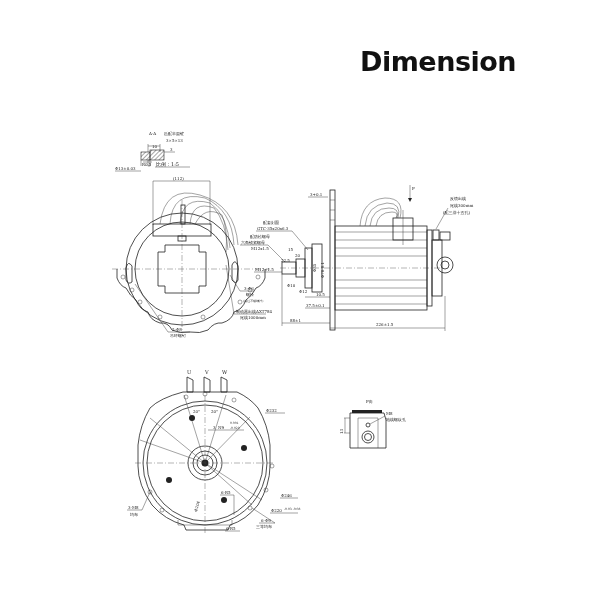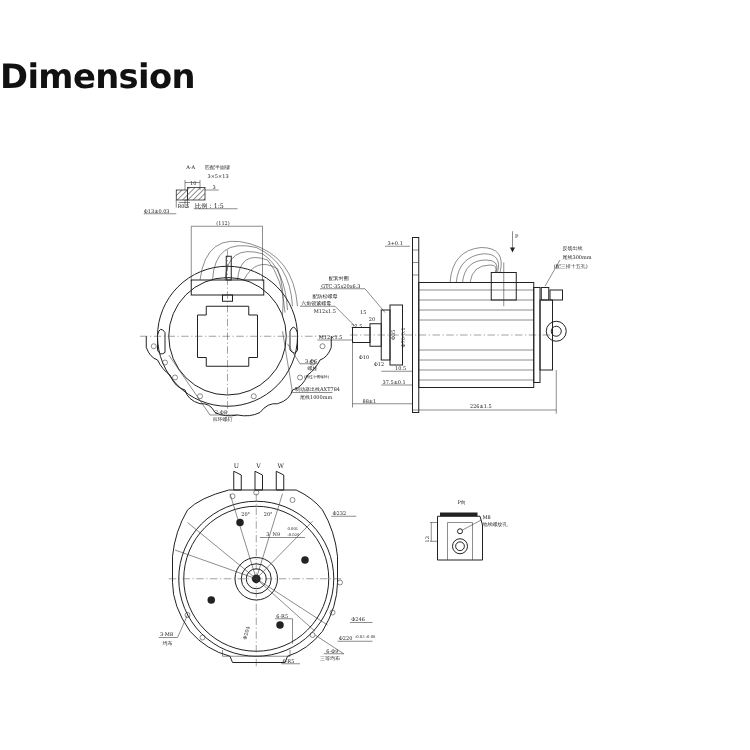--- a/index.html
+++ b/index.html
@@ -1,17 +1,17 @@
 <!DOCTYPE html>
 <html><head>
   <meta charset="utf-8">
   <style>
     html, body { margin: 0; padding: 0; background: #ffffff; }
     body { width: 600px; height: 600px; position: relative; overflow: hidden; font-family: "DejaVu Sans", sans-serif; }
-    #page-title { position: absolute; top: 46px; left: 0; width: 516px; text-align: left; font-family: "DejaVu Sans", sans-serif; font-weight: bold; font-size: 27px; color: #111111; letter-spacing: -0.5px; }
+    #page-title { position: absolute; top: 46px; left: 0; width: 516px; text-align: right; font-family: "DejaVu Sans", sans-serif; font-weight: bold; font-size: 27px; color: #111111; letter-spacing: -0.5px; }
     #drawing { position: absolute; left: 0; top: 0; width: 600px; height: 600px; }
     .ln { stroke: #222; stroke-width: 0.8; fill: none; }
     .thin { stroke: #333; stroke-width: 0.45; fill: none; }
     .ctr { stroke: #444; stroke-width: 0.4; fill: none; stroke-dasharray: 6 2 1 2; }
     .t { font-family: "DejaVu Serif", serif; font-size: 5px; fill: #222; }
     .ts { font-family: "DejaVu Serif", serif; font-size: 4px; fill: #222; }
     .hatch { fill: url(#hatchPat); stroke: #222; stroke-width: 0.6; }
     .dot { fill: #222; }
   </style>
 </head>

